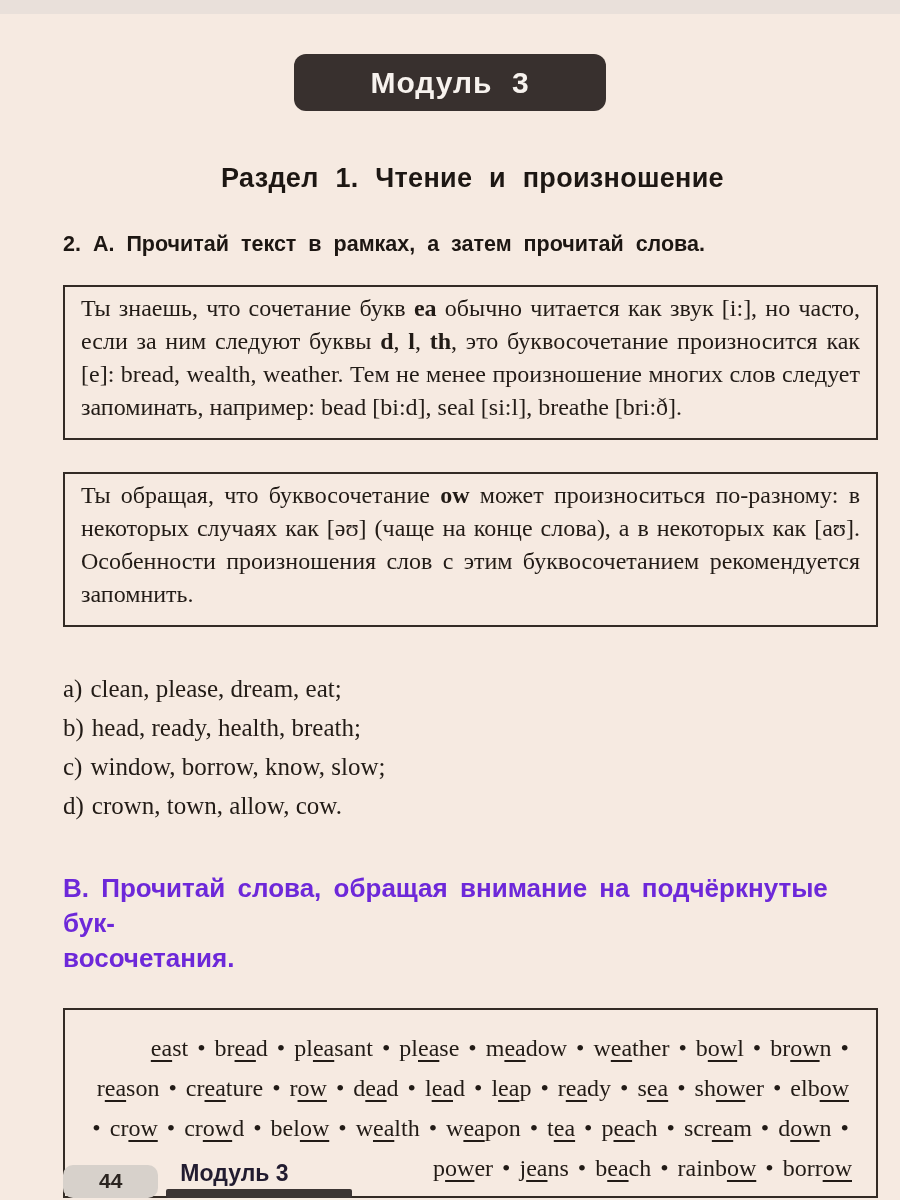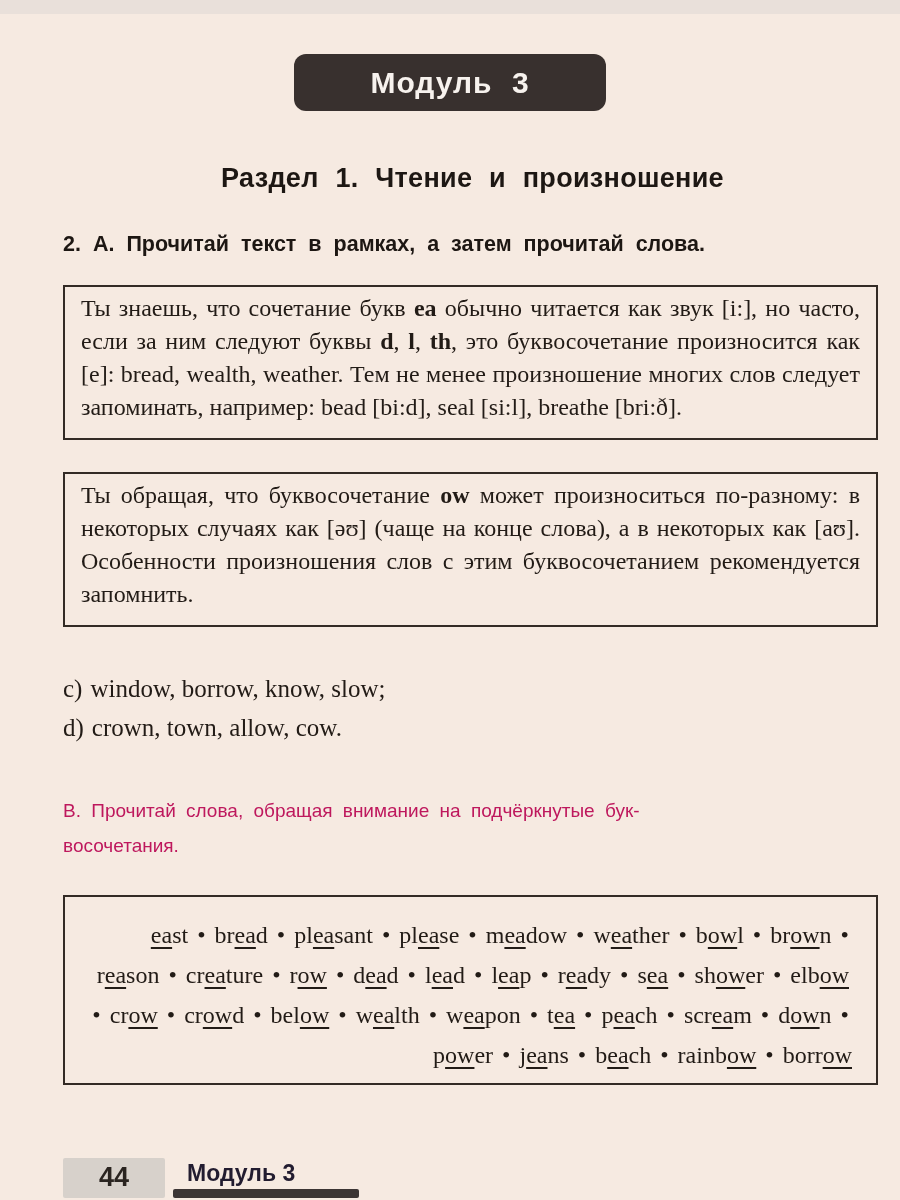--- a/index.html
+++ b/index.html
@@ -57,25 +57,25 @@
   .rule-box.second { margin-top: 32px; }
   .abc-list {
     margin: 42px 22px 0 63px;
     font-size: 25px;
     line-height: 39px;
   }
   .abc-list .marker { margin-right: 8px; }
   .task-b {
     margin: 46px 22px 0 63px;
     font-family: "Liberation Sans", sans-serif;
-    font-weight: normal;
-    font-size: 19px;
+    font-weight: bold;
+    font-size: 26px;
     line-height: 35px;
     word-spacing: 5px;
-    color: #be185d;
+    color: #6d28d9;
   }
   .word-box {
     margin: 32px 22px 0 63px;
     border: 2px solid #332b25;
     padding: 18px 24px 8px;
     font-size: 24px;
     line-height: 40px;
     text-align: right;
   }
   .word { white-space: nowrap; }
@@ -88,24 +88,24 @@
   .footer {
     position: absolute;
     left: 63px; bottom: 16px;
     display: flex;
     align-items: flex-end;
     gap: 8px;
     font-family: "Liberation Sans", sans-serif;
   }
   .page-pill {
     background: #d7d1cb;
-    border-radius: 2px;
+    border-radius: 10px;
     padding: 4px 36px 5px;
     font-weight: bold;
-    font-size: 27px;
+    font-size: 21px;
     color: #2a2420;
   }
   .footer-module { display: flex; flex-direction: column; align-items: flex-start; }
   .footer-module-label {
     font-weight: bold;
     font-size: 23px;
     color: #221c30;
     padding-left: 14px;
     margin-bottom: 2px;
   }
@@ -124,20 +124,22 @@
 
   <div class="section-title">Раздел 1. Чтение и произношение</div>
 
   <div class="task-label">2. А. Прочитай текст в рамках, а затем прочитай слова.</div>
 
   <div class="rule-box"><span>Ты знаешь, что сочетание букв </span><span style="font-weight: bold;">ea</span><span> обычно читается как звук [i:], но часто, если за ним следуют буквы </span><span style="font-weight: bold;">d</span><span>, </span><span style="font-weight: bold;">l</span><span>, </span><span style="font-weight: bold;">th</span><span>, это буквосочетание произносится как [e]: bread, wealth, weather. Тем не менее произношение многих слов следует запоминать, например: bead [bi:d], seal [si:l], breathe [bri:ð].</span></div>
 
   <div class="rule-box second"><span>Ты обращая, что буквосочетание </span><span style="font-weight: bold;">ow</span><span> может произноситься по-разному: в некоторых случаях как [əʊ] (чаще на конце слова), а в некоторых как [aʊ]. Особенности произношения слов с этим буквосочетанием рекомендуется запомнить.</span></div>
 
   <div class="abc-list">
+      <div><span class="marker">a)</span><span>clean, please, dream, eat;</span></div>
+      <div><span class="marker">b)</span><span>head, ready, health, breath;</span></div>
       <div><span class="marker">c)</span><span>window, borrow, know, slow;</span></div>
       <div><span class="marker">d)</span><span>crown, town, allow, cow.</span></div>
     </div>
 
   <div class="task-b">
     <span>В. Прочитай слова, обращая внимание на подчёркнутые бук-</span><br>
     <span>восочетания.</span>
   </div>
 
   <div class="word-box"><span class="word"><span></span><span class="ul">ea</span><span>st</span></span><span class="sep"> • </span><span class="word"><span>br</span><span class="ul">ea</span><span>d</span></span><span class="sep"> • </span><span class="word"><span>pl</span><span class="ul">ea</span><span>sant</span></span><span class="sep"> • </span><span class="word"><span>pl</span><span class="ul">ea</span><span>se</span></span><span class="sep"> • </span><span class="word"><span>m</span><span class="ul">ea</span><span>dow</span></span><span class="sep"> • </span><span class="word"><span>w</span><span class="ul">ea</span><span>ther</span></span><span class="sep"> • </span><span class="word"><span>b</span><span class="ul">ow</span><span>l</span></span><span class="sep"> • </span><span class="word"><span>br</span><span class="ul">ow</span><span>n</span></span><span class="sep"> • </span><span class="word"><span>r</span><span class="ul">ea</span><span>son</span></span><span class="sep"> • </span><span class="word"><span>cr</span><span class="ul">ea</span><span>ture</span></span><span class="sep"> • </span><span class="word"><span>r</span><span class="ul">ow</span><span></span></span><span class="sep"> • </span><span class="word"><span>d</span><span class="ul">ea</span><span>d</span></span><span class="sep"> • </span><span class="word"><span>l</span><span class="ul">ea</span><span>d</span></span><span class="sep"> • </span><span class="word"><span>l</span><span class="ul">ea</span><span>p</span></span><span class="sep"> • </span><span class="word"><span>r</span><span class="ul">ea</span><span>dy</span></span><span class="sep"> • </span><span class="word"><span>s</span><span class="ul">ea</span><span></span></span><span class="sep"> • </span><span class="word"><span>sh</span><span class="ul">ow</span><span>er</span></span><span class="sep"> • </span><span class="word"><span>elb</span><span class="ul">ow</span><span></span></span><span class="sep"> • </span><span class="word"><span>cr</span><span class="ul">ow</span><span></span></span><span class="sep"> • </span><span class="word"><span>cr</span><span class="ul">ow</span><span>d</span></span><span class="sep"> • </span><span class="word"><span>bel</span><span class="ul">ow</span><span></span></span><span class="sep"> • </span><span class="word"><span>w</span><span class="ul">ea</span><span>lth</span></span><span class="sep"> • </span><span class="word"><span>w</span><span class="ul">ea</span><span>pon</span></span><span class="sep"> • </span><span class="word"><span>t</span><span class="ul">ea</span><span></span></span><span class="sep"> • </span><span class="word"><span>p</span><span class="ul">ea</span><span>ch</span></span><span class="sep"> • </span><span class="word"><span>scr</span><span class="ul">ea</span><span>m</span></span><span class="sep"> • </span><span class="word"><span>d</span><span class="ul">ow</span><span>n</span></span><span class="sep"> • </span><span class="word"><span>p</span><span class="ul">ow</span><span>er</span></span><span class="sep"> • </span><span class="word"><span>j</span><span class="ul">ea</span><span>ns</span></span><span class="sep"> • </span><span class="word"><span>b</span><span class="ul">ea</span><span>ch</span></span><span class="sep"> • </span><span class="word"><span>rainb</span><span class="ul">ow</span><span></span></span><span class="sep"> • </span><span class="word"><span>borr</span><span class="ul">ow</span><span></span></span></div>

